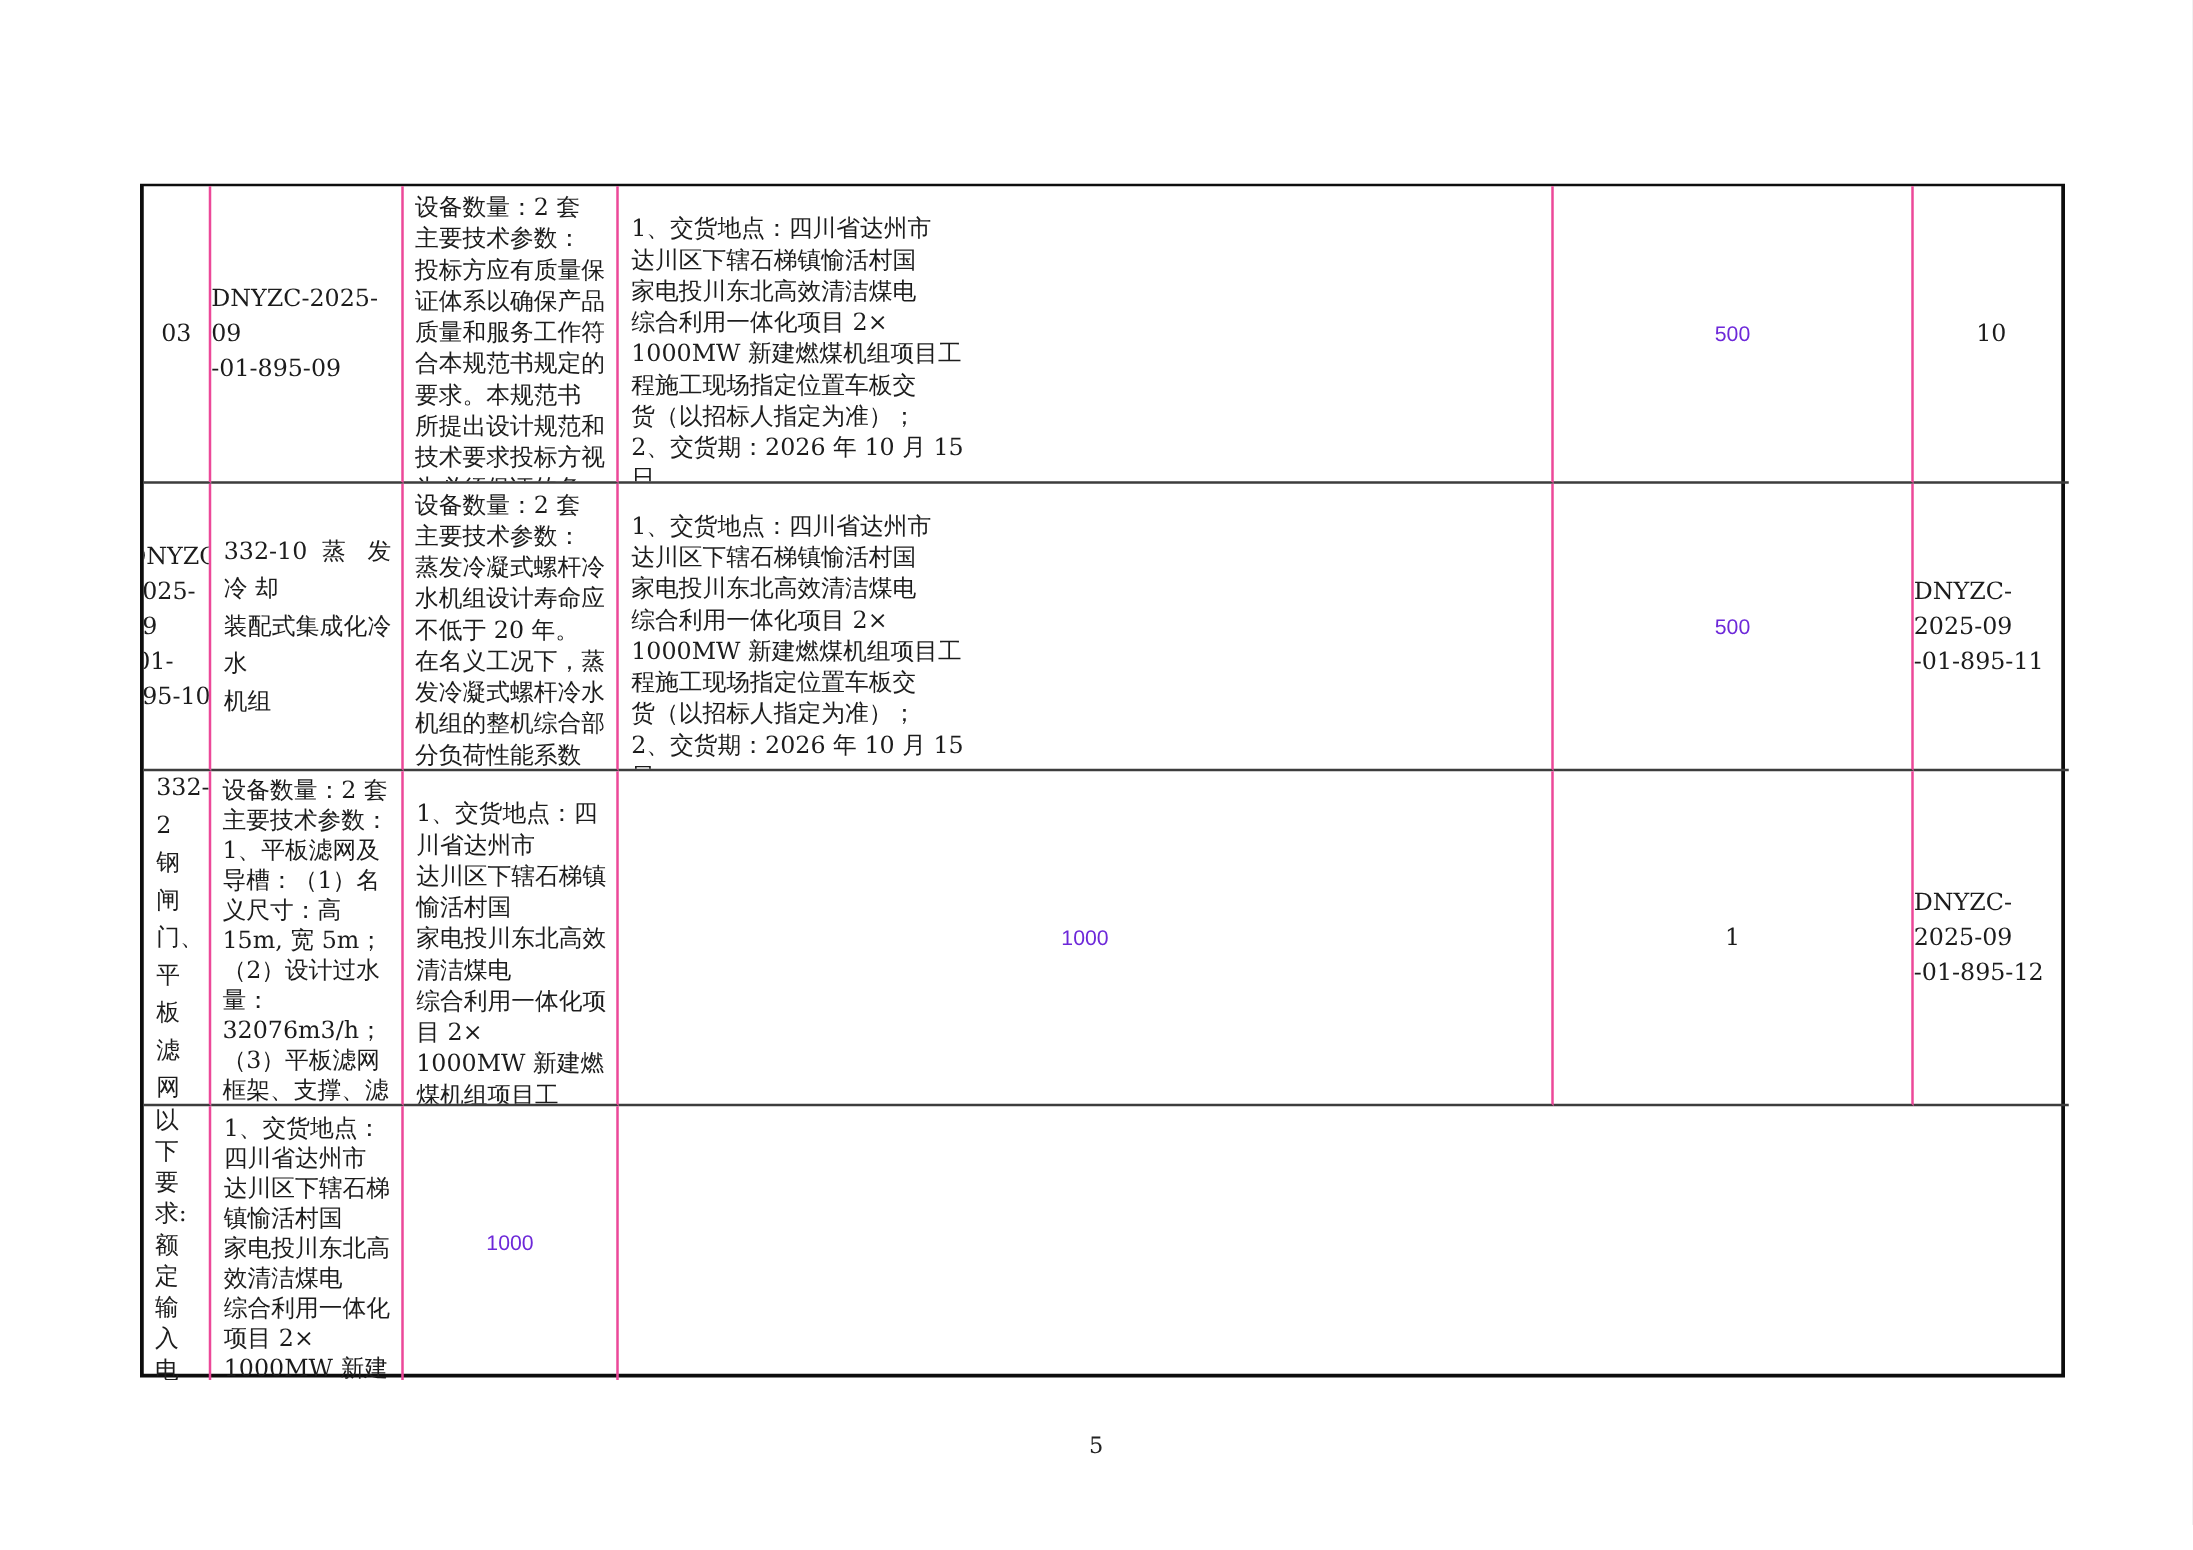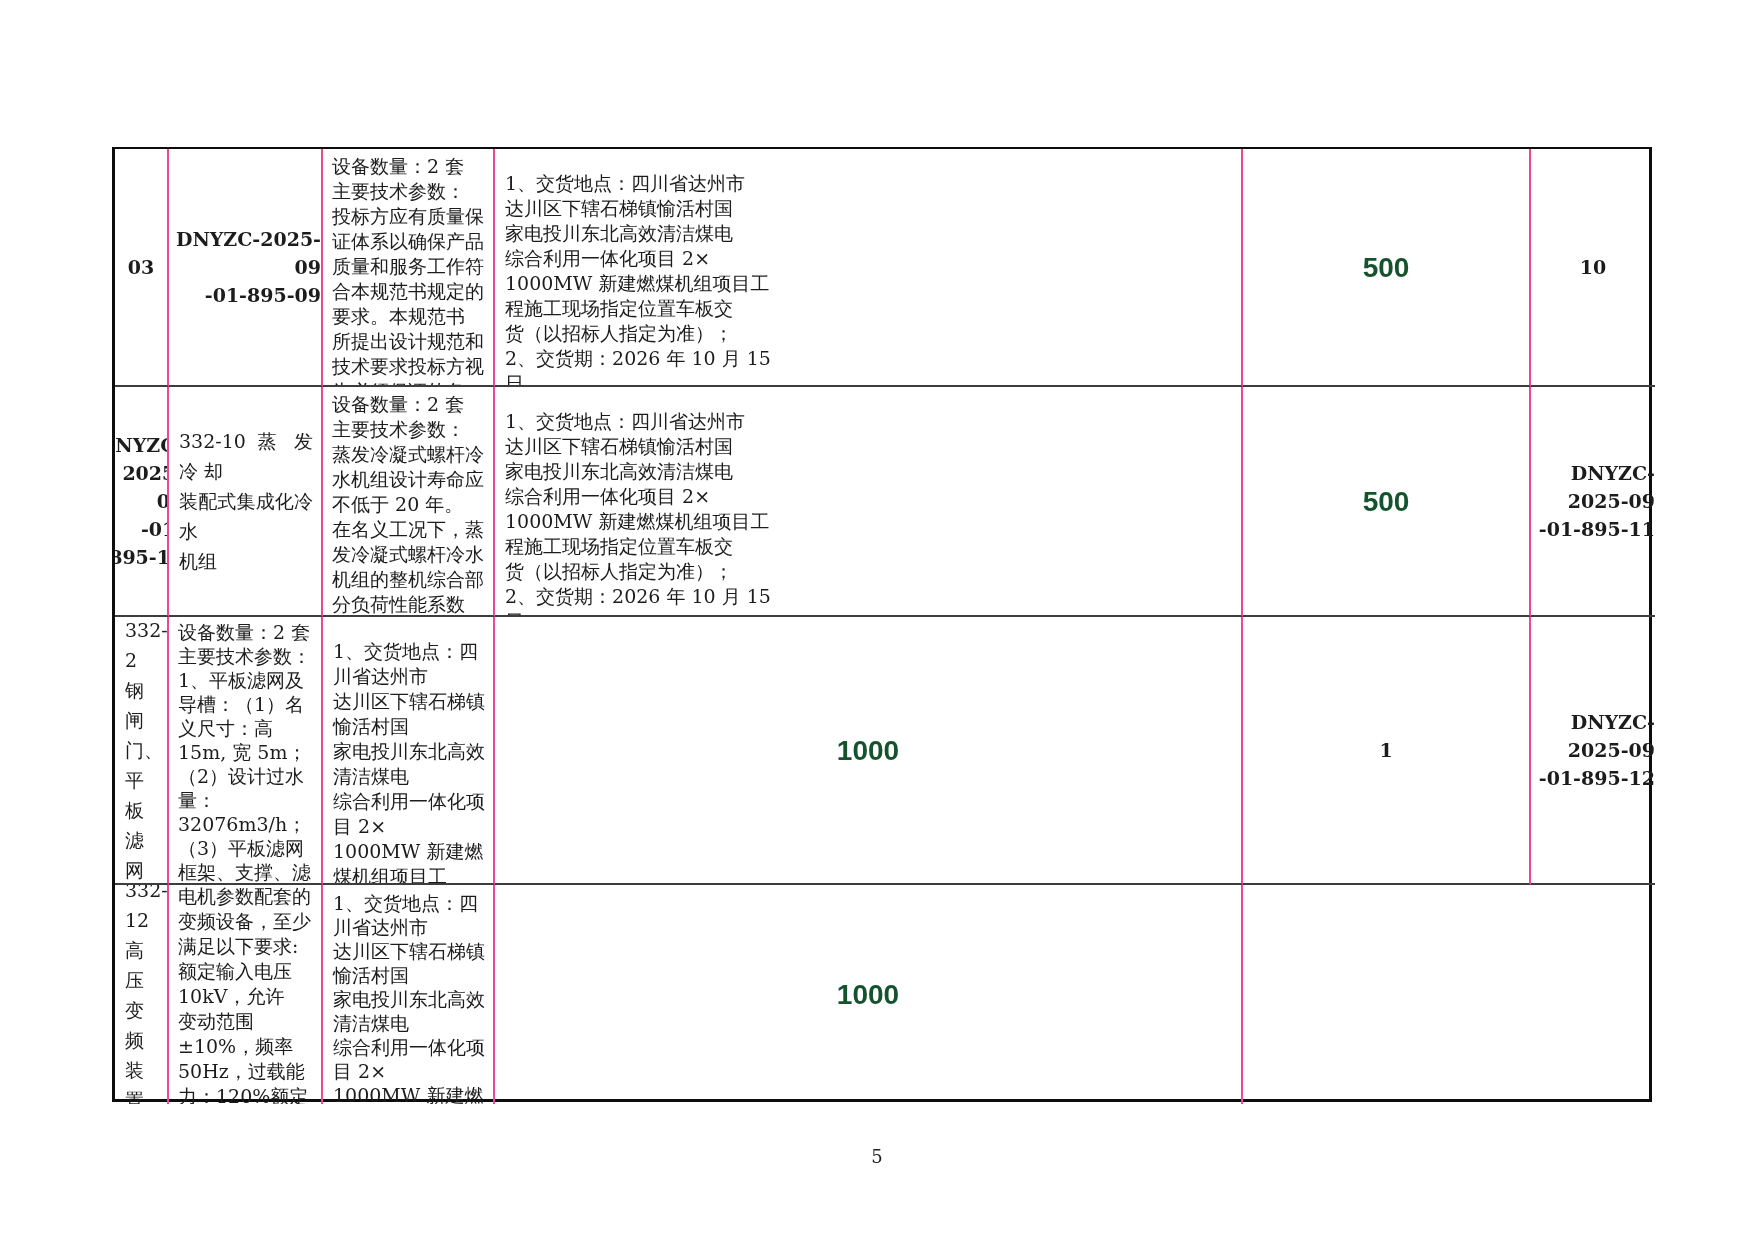--- a/index.html
+++ b/index.html
@@ -29,22 +29,21 @@
     overflow: hidden;
     font-size: 19px;
     line-height: 25px;
     white-space: pre-line;
   }
   .cell:nth-child(6n) { border-right: none; }
   .cell:nth-child(n+19) { border-bottom: none; }
 
   .c-no, .c-code, .c-price {
     display: flex; align-items: center; justify-content: center;
-    text-align: right;
-    font-weight: bold;
+    text-align: left;
   }
   .c-code { line-height: 28px; }
   .c-name {
     display: flex; flex-direction: column; justify-content: center;
     text-align: left;
     padding: 4px 8px 4px 10px;
     line-height: 30px;
     text-align: justify;
   }
   .c-spec {
@@ -54,22 +53,22 @@
   .c-spec.center-v { justify-content: center; }
   .c-spec.tight { line-height: 24px; padding-top: 3px; }
   .c-deliv {
     display: flex; flex-direction: column; justify-content: flex-start;
     padding: 22px 4px 0 10px;
     line-height: 25px;
   }
   .c-deliv.tight { line-height: 24px; padding-top: 6px; }
   .c-price {
     font-family: "Liberation Sans", sans-serif;
-    font-size: 28px;
-    color: #14532d;
+    font-size: 17px;
+    color: #6d28d9;
   }
   .page-number {
     position: absolute;
     left: 0; top: 1146px;
     width: 100%;
     text-align: center;
     font-size: 18px;
     color: #222222;
   }
 </style>
@@ -149,22 +148,20 @@
 1000MW 新建燃煤机组项目工
 程施工现场指定位置车板交
 货（以招标人指定为准）；
 2、交货期：2026 年 08 月 30
 日 ，</div>
     <div class="cell c-price">1000</div>
 
     <div class="cell c-no">1</div>
     <div class="cell c-code">DNYZC-2025-09
 -01-895-12</div>
-    <div class="cell c-name">332-12 高 压 变 频
-装置</div>
     <div class="cell c-spec center-v">设备数量：2 套
 主要技术参数：
 投标方应提供与电机参数配套的变频设备，至少满足以下要求: 额定输入电压 10kV，允许
 变动范围±10%，频率 50Hz，过载能力：120%额定电流下运行 1 分钟。
 详见技术规范书</div>
     <div class="cell c-deliv tight">1、交货地点：四川省达州市
 达川区下辖石梯镇愉活村国
 家电投川东北高效清洁煤电
 综合利用一体化项目 2×
 1000MW 新建燃煤机组项目工

